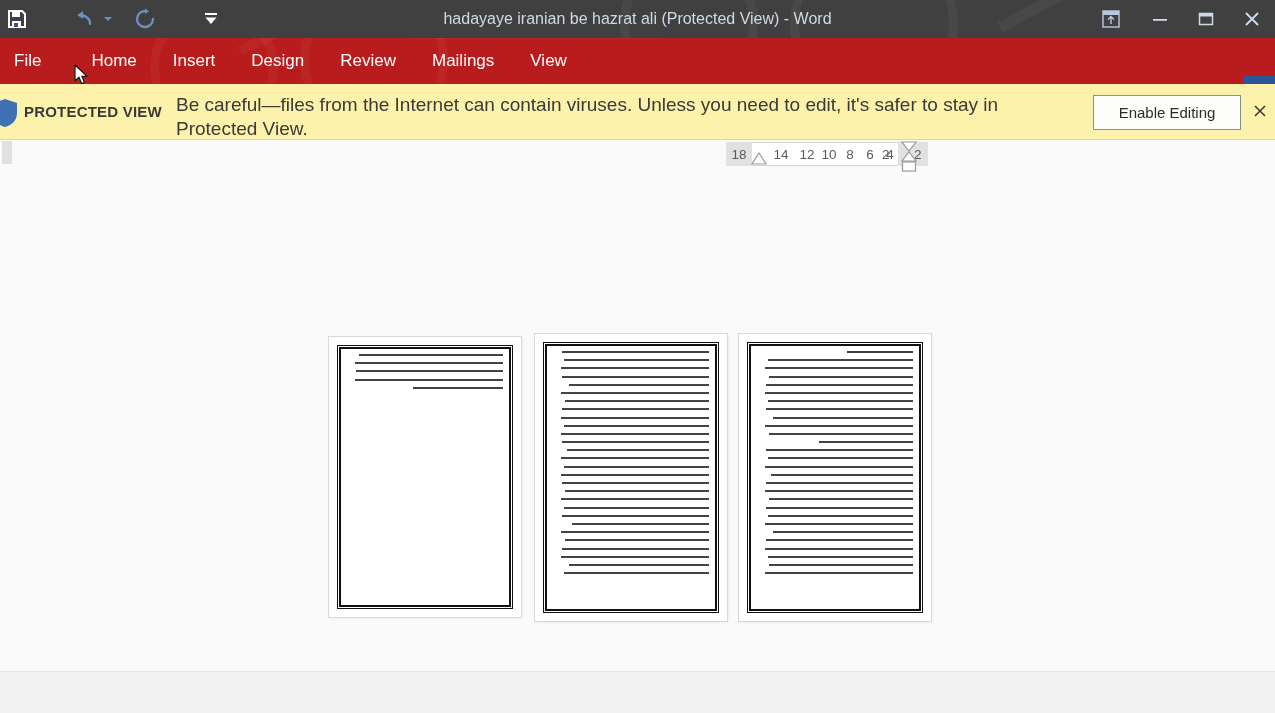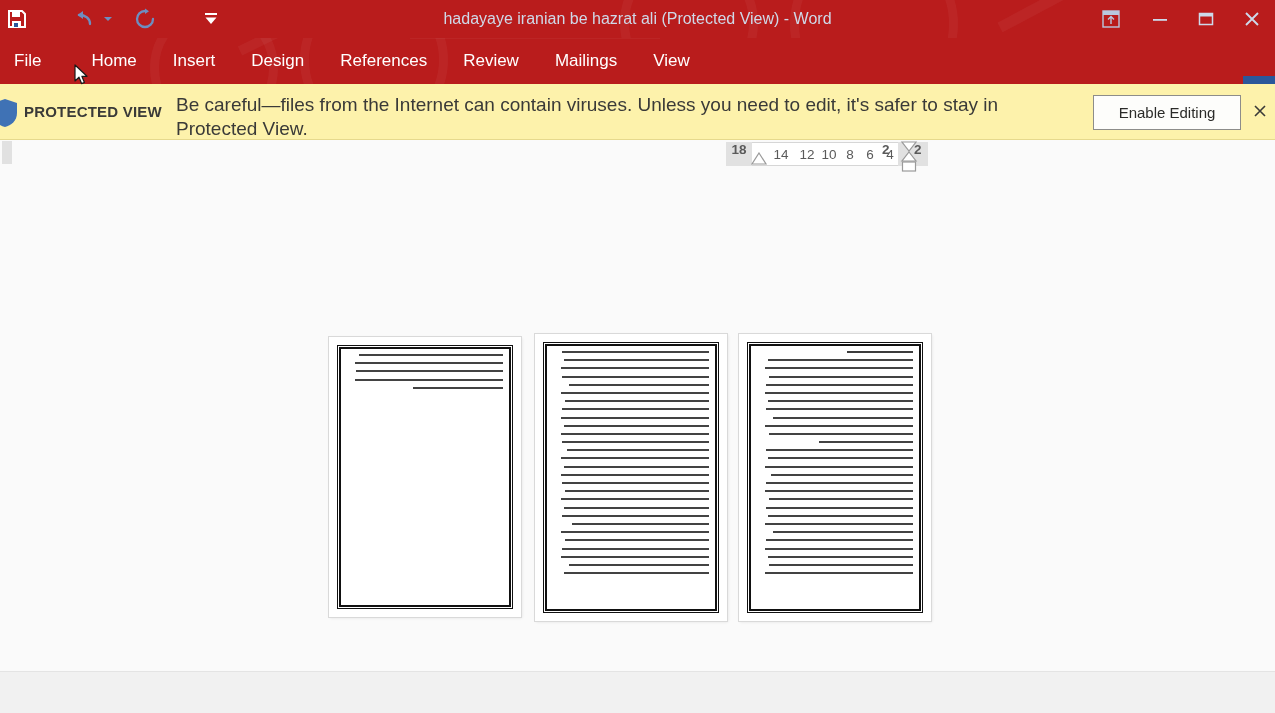--- a/index.html
+++ b/index.html
@@ -18,21 +18,21 @@
     height: 713px;
     background: #f4f4f4;
   }
 
   
   .titlebar {
     position: absolute;
     left: 0; top: 0;
     width: 1275px;
     height: 38px;
-    background: #b91c1c;
+    background: #404040;
     overflow: hidden;
   }
   
   .tb-deco {
     position: absolute;
     pointer-events: none;
     background: rgba(255,255,255,0.045);
   }
   .deco-circle {
     position: absolute;
@@ -216,24 +216,24 @@
   .hruler {
     position: absolute;
     left: 726px; top: 142px;
     height: 24px;
     display: flex;
     align-items: stretch;
   }
   .ruler-seg {
     background: #e1e1e1;
     display: flex;
+    align-items: center;
     justify-content: center;
     font-size: 13.5px;
     color: #5a5a5a;
-    font-weight: bold;
   }
   .ruler-white {
     background: #ffffff;
     border-top: 1px solid #d6d6d6;
     border-bottom: 1px solid #d6d6d6;
     display: flex;
     align-items: center;
     font-size: 13.5px;
     color: #5a5a5a;
   }
@@ -388,21 +388,20 @@
     <div class="deco-circle" style="left:150px; top:-34px; width:110px; height:110px;"></div>
     <div class="deco-circle" style="left:300px; top:-52px; width:130px; height:130px;"></div>
     <div class="tb-deco" style="left:410px; top:-8px; width:250px; height:9px; transform:rotate(0deg);"></div>
     <div class="tb-deco" style="left:240px; top:8px; width:240px; height:10px; transform:rotate(-26deg); transform-origin:left center;"></div>
 
     <div class="tabs">
       <div class="tab first">File</div>
       <div class="tab" style="margin-left:22px;">Home</div>
       <div class="tab" style="margin-left:8px;">Insert</div>
       <div class="tab" style="margin-left:8px;">Design</div>
-      <div class="tab" style="margin-left:8px;">References</div>
       <div class="tab" style="margin-left:8px;">Review</div>
       <div class="tab" style="margin-left:8px;">Mailings</div>
       <div class="tab" style="margin-left:8px;">View</div>
     </div>
 
 
     <div class="share-btn">
       
       
     </div>

